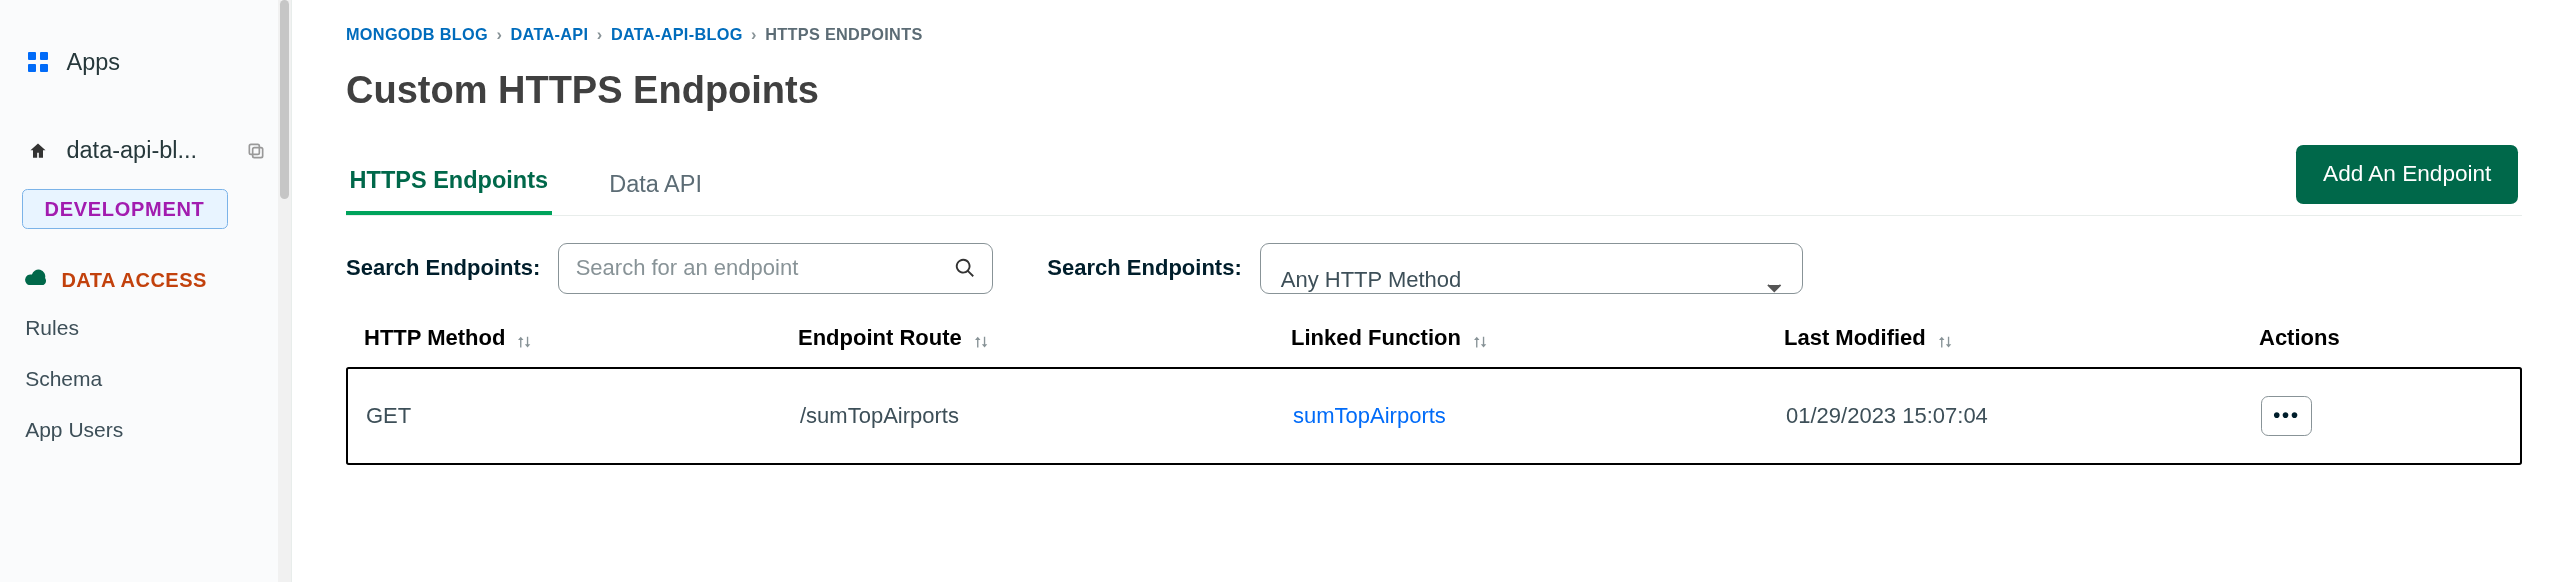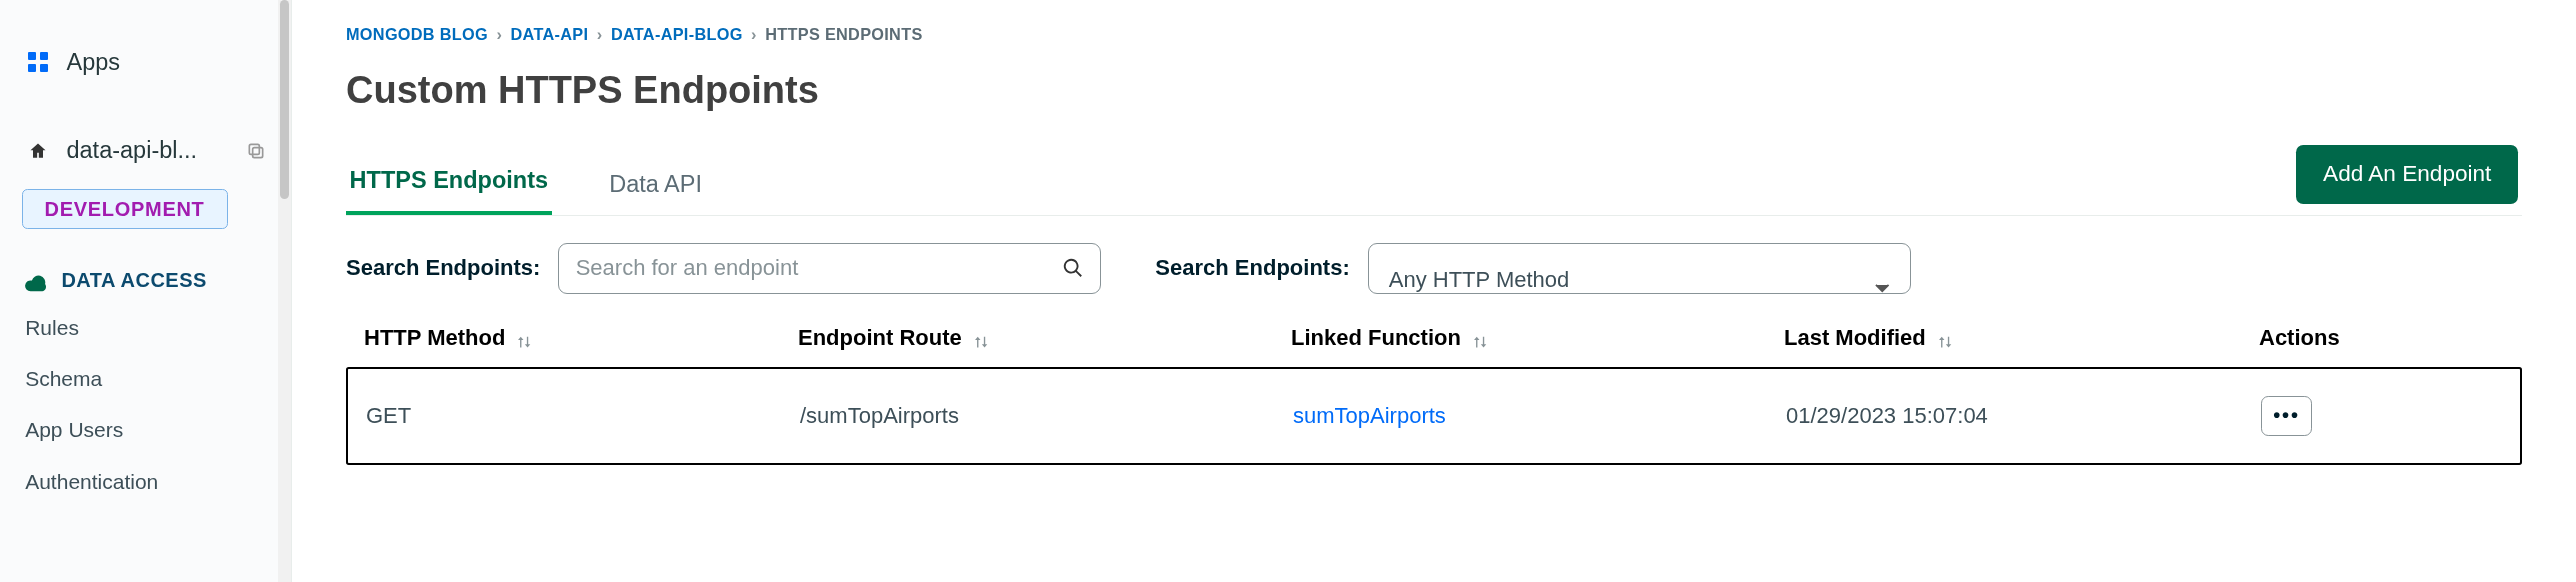--- a/index.html
+++ b/index.html
@@ -57,24 +57,24 @@
       border: 0.9px solid #7bb3e8;
       border-radius: 5.4px;
       background: #e8f4ff;
       color: #a21caf;
       font-size: 20px;
       font-weight: 700;
       letter-spacing: 0.7px;
     }
     .section-label {
       display: flex;
-      align-items: flex-end;
+      align-items: flex-start;
       gap: 12.7px;
       padding: 27px 7.2px 11px;
-      color: #0c4a6e;
+      color: #c2410c;
       font-size: 20px;
       font-weight: 700;
       letter-spacing: 0.5px;
     }
     .cloud-glyph { color:#00684a; width:23.5px; }
     .nav-item {
       padding: 13.6px 7.2px;
       font-size: 21px;
       color: #3d4f58;
       cursor: pointer;
@@ -116,21 +116,21 @@
       cursor:pointer;
       margin-bottom:11px;
     }
     
     .search-row { display:flex; align-items:center; gap:54px; padding:27px 0 22px; }
     .search-group { display:flex; align-items:center; gap:18px; }
     .search-label { font-size:22px; font-weight:700; color:#001e2b; }
     .search-box {
       display:flex; align-items:center;
       border:0.9px solid #889397; border-radius:9px;
-      width: 543px; height:51px; padding:0 16.3px;
+      width: 435px; height:51px; padding:0 16.3px;
     }
     .search-box input {
       border:none; outline:none; flex:1; font-size:22px; background:transparent; color:#333;
     }
     .search-box input::placeholder { color:#889397; }
     .search-box .magnify { color:#333; }
     .select-box {
       display:flex; align-items:flex-end; justify-content:space-between;
       border:0.9px solid #889397; border-radius:9px;
       width: 543px; height:51px; padding:0 20px;
@@ -195,21 +195,20 @@
       <svg width="22" height="16.3" viewBox="0 0 24 18" fill="currentColor">
           <path d="M19 18H6a6 6 0 1 1 1.5-11.8A7 7 0 0 1 22 10a5 5 0 0 1-3 8z"></path>
         </svg>
     </span>
     <span>DATA ACCESS</span>
   </div>
 
   <div class="nav-item">Rules</div>
   <div class="nav-item">Schema</div>
   <div class="nav-item">App Users</div>
-  <div class="nav-item">Authentication</div>
 
   <div class="sidebar-scrollbar">
     <div class="sidebar-scrollbar-thumb"></div>
   </div>
 </aside>
 
 <main class="main">
 
   <nav class="breadcrumbs">
     <span class="breadcrumb-link">MONGODB BLOG</span>

